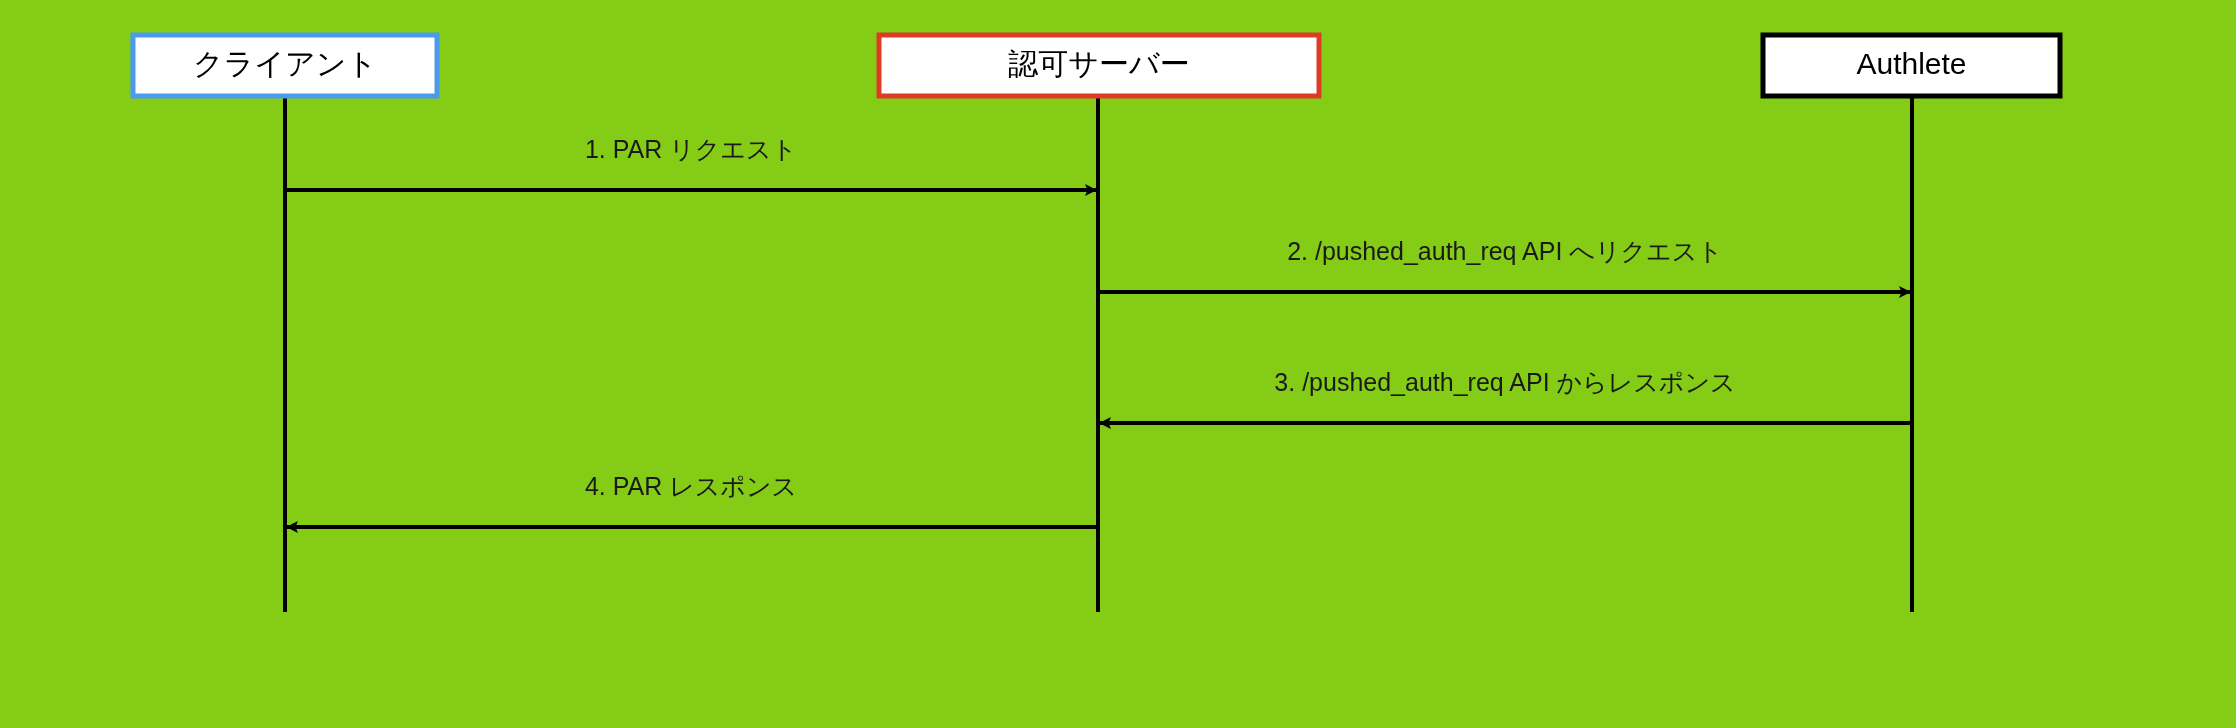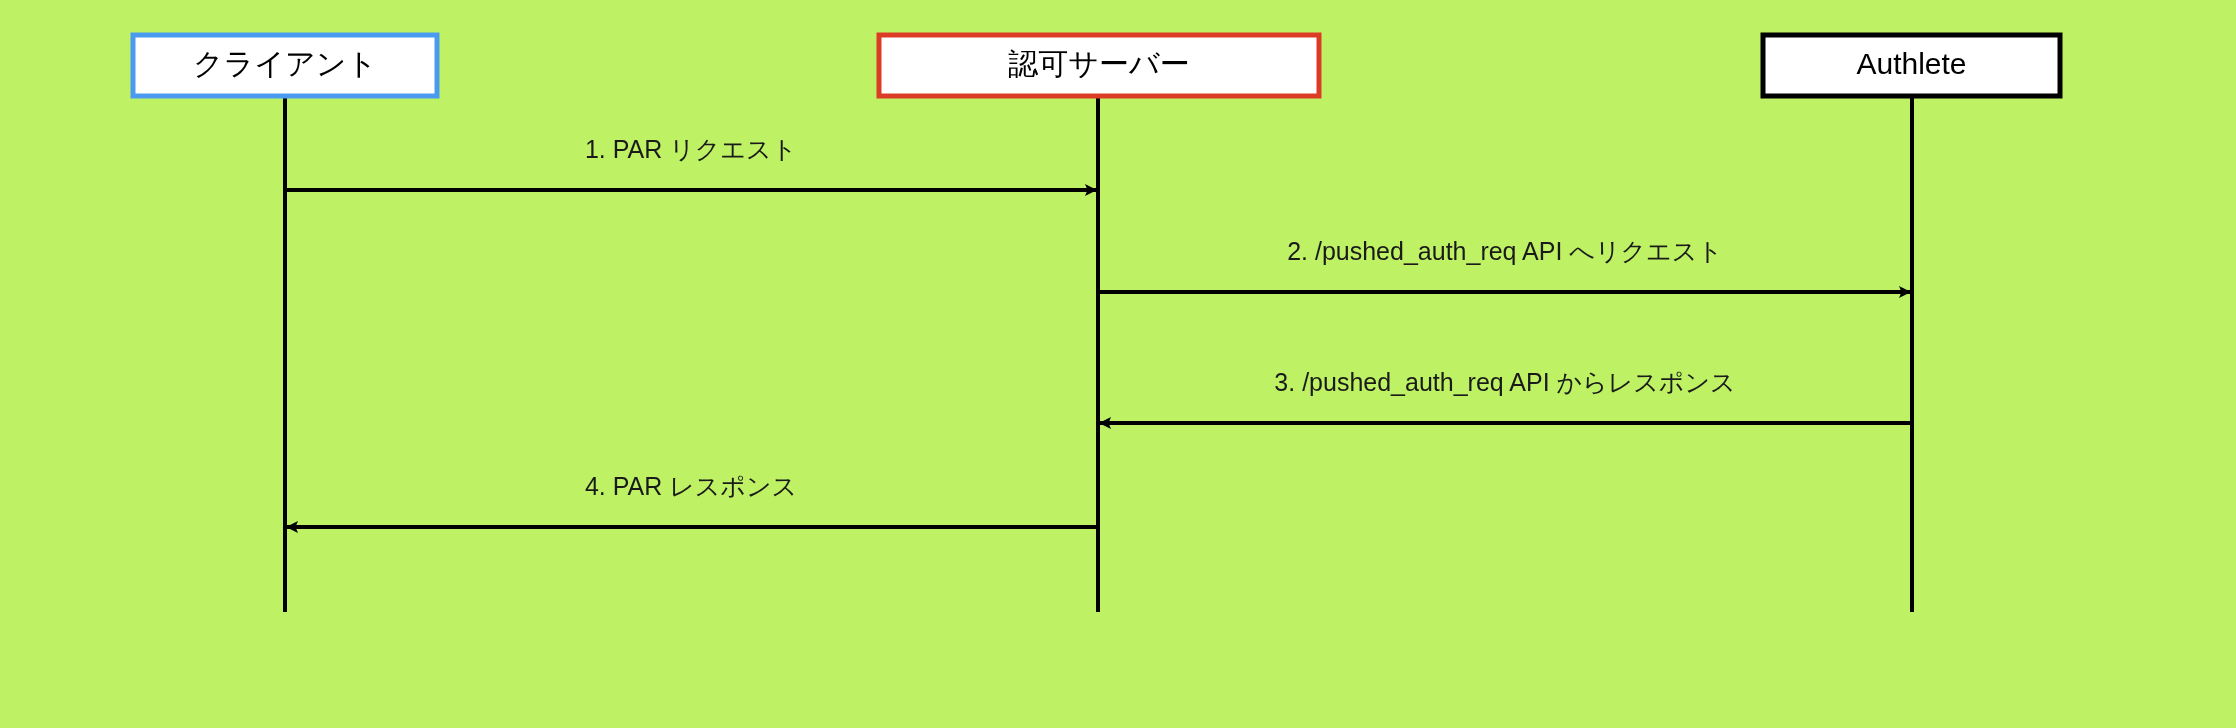--- a/index.html
+++ b/index.html
@@ -7,21 +7,21 @@
     padding: 0;
     background: #ffffff;
   }
   body {
     font-family: "Liberation Sans", "DejaVu Sans", sans-serif;
   }
   #canvas {
     position: relative;
     width: 2236px;
     height: 728px;
-    background: #bef264;
+    background: #84cc16;
     overflow: hidden;
   }
   #diagram-svg {
     position: absolute;
     top: 0;
     left: 0;
     width: 2236px;
     height: 728px;
   }
   .participant-label {

